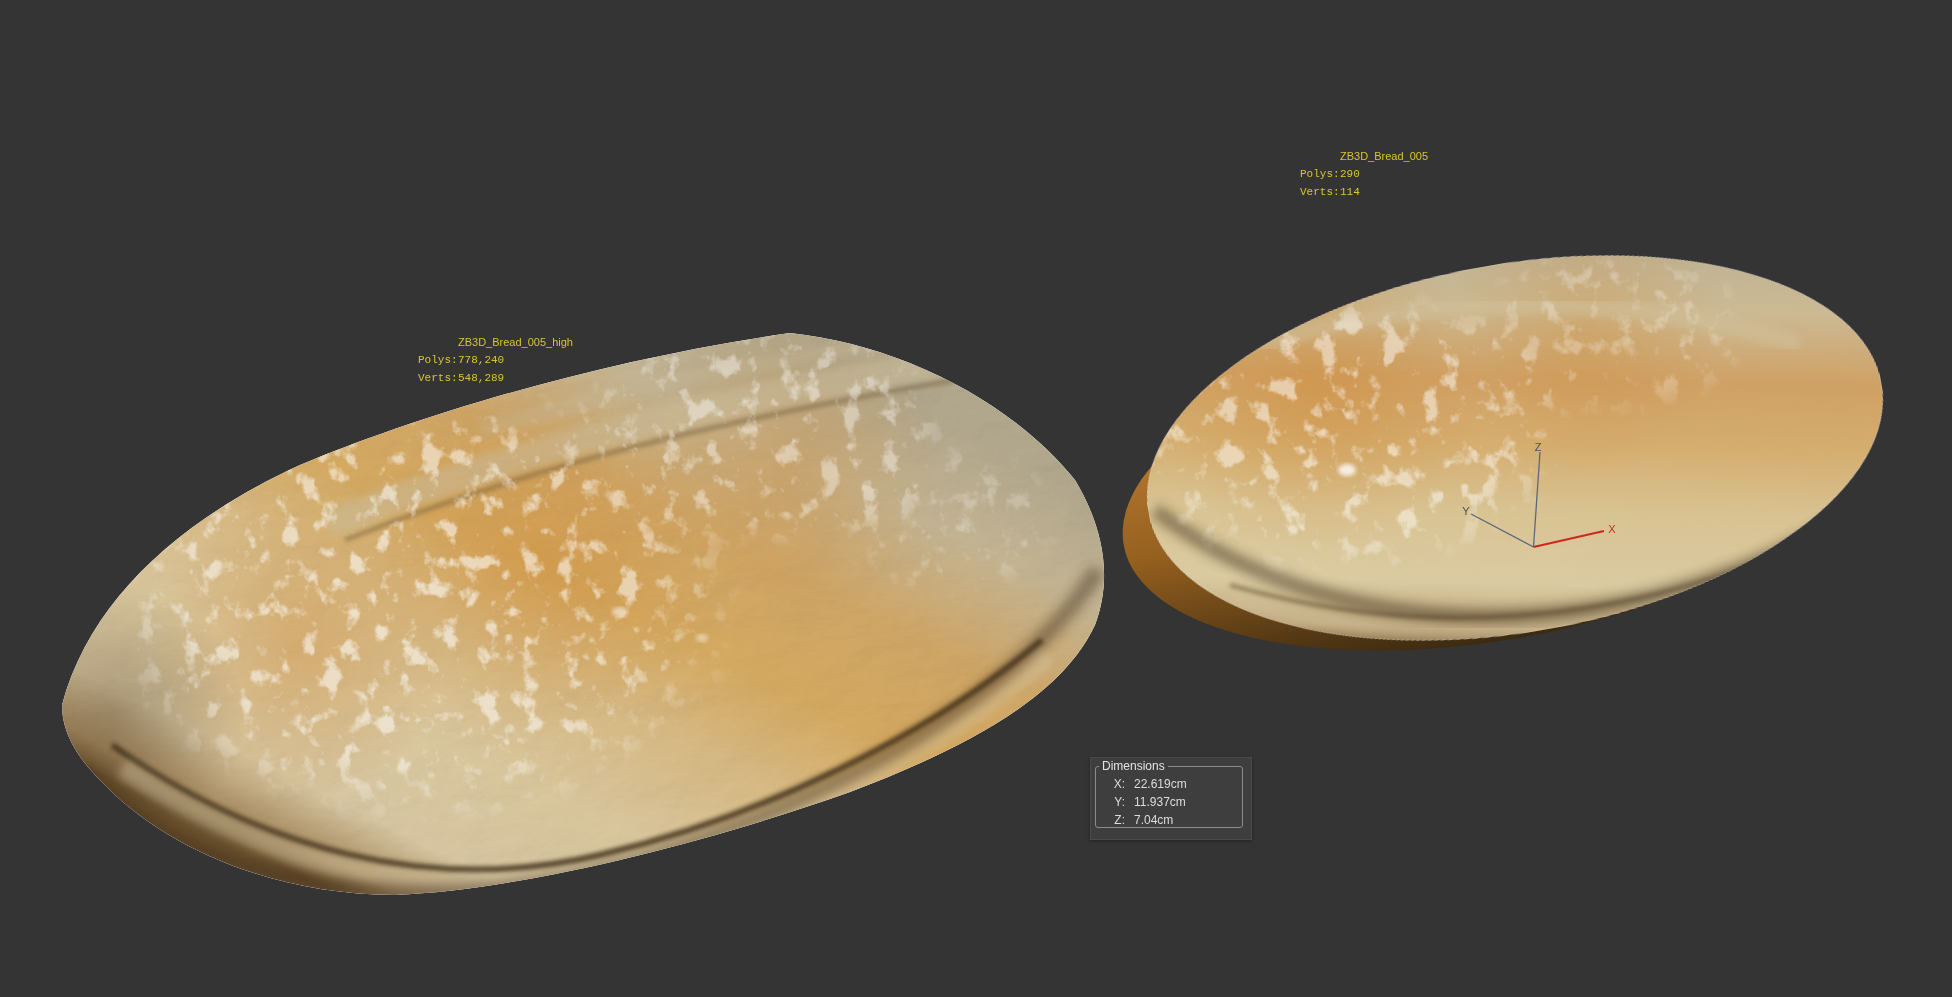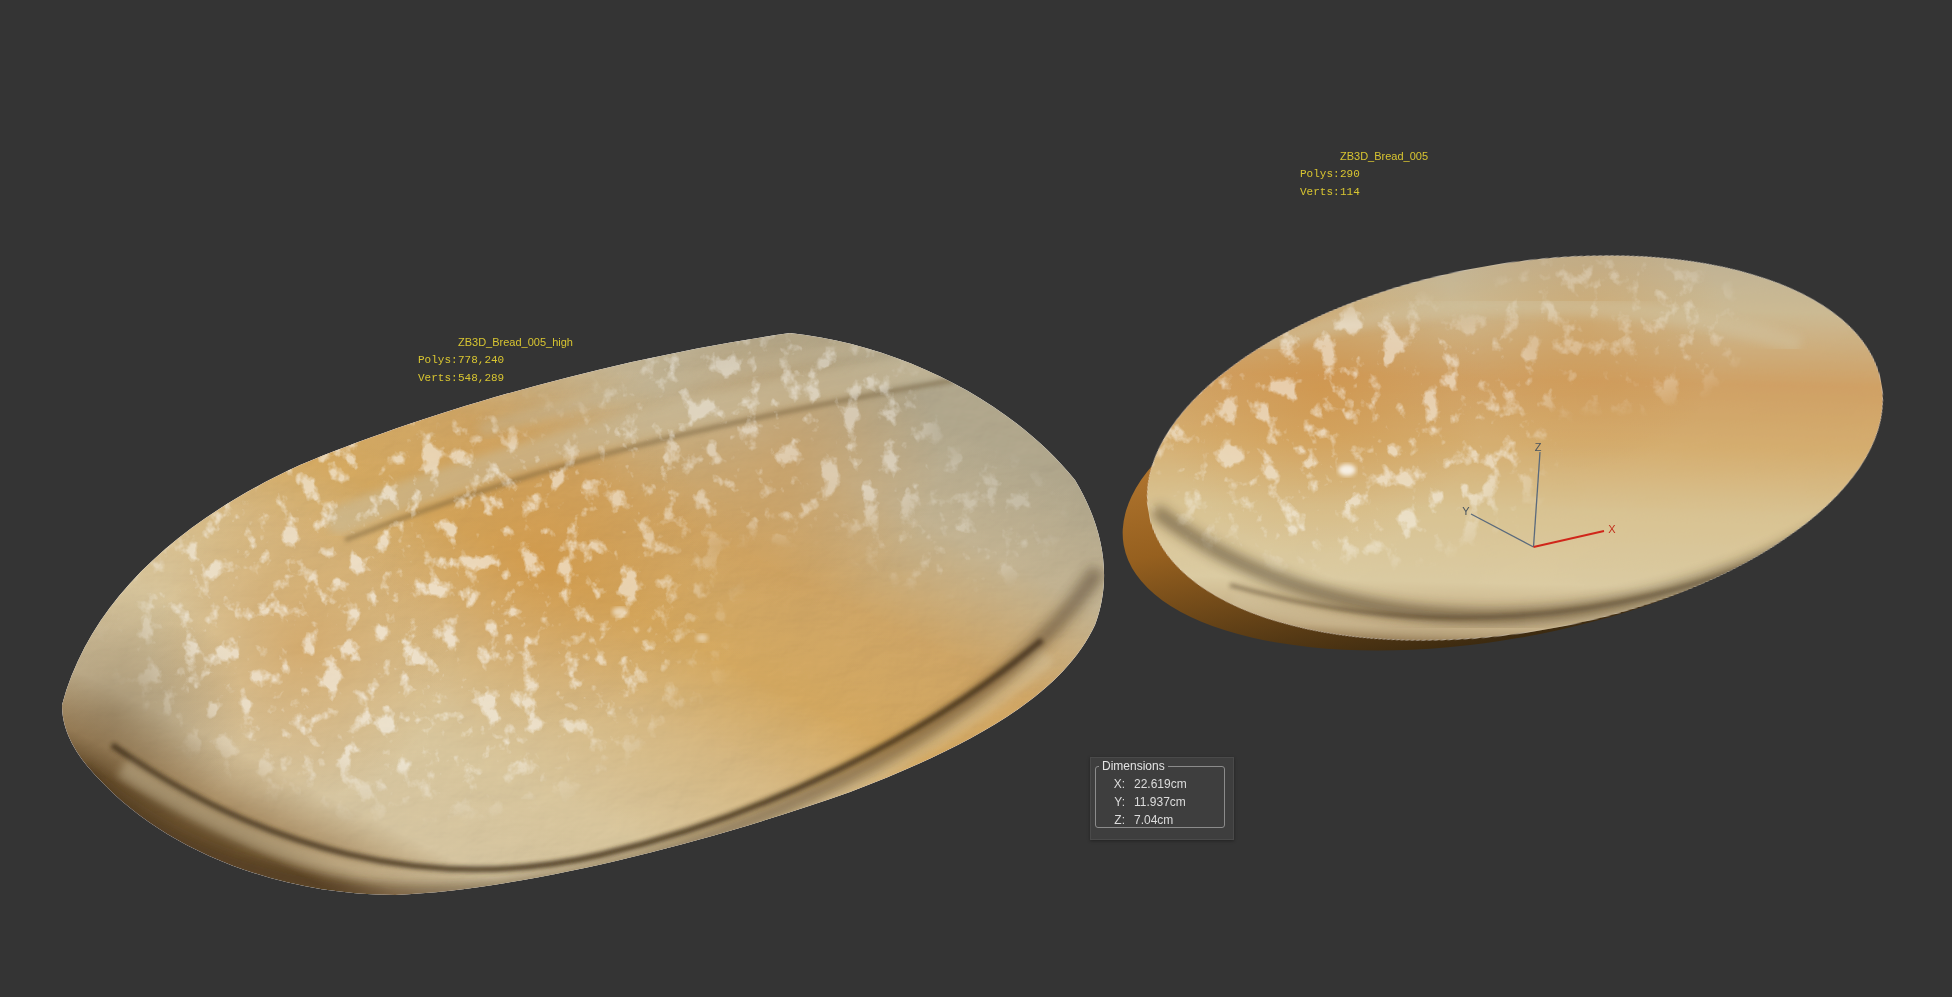--- a/index.html
+++ b/index.html
@@ -23,21 +23,21 @@
   .stats .stats-title{margin-left:40px;}
   .stats .stats-row{display:flex;font-family:Liberation Mono, monospace;}
   .stats .stats-key{width:40px;}
   .stats-high{left:418px;top:321px;margin-top:12px;}
   .stats-low{left:1300px;top:147px;}
 
   
   .dim-panel{
     position:absolute;
     left:1090px;top:757px;
-    width:144px;height:83px;
+    width:162px;height:83px;
     background:#3e3e3e;
     border:1px solid #4a4a4a;
     box-shadow:0 1px 3px rgba(0,0,0,.35);
     box-sizing:border-box;
   }
   .dim-group{
     position:absolute;
     left:4px;right:8px;top:8px;bottom:11px;
     border:1px solid #8b8b8b;
     border-radius:3px;

